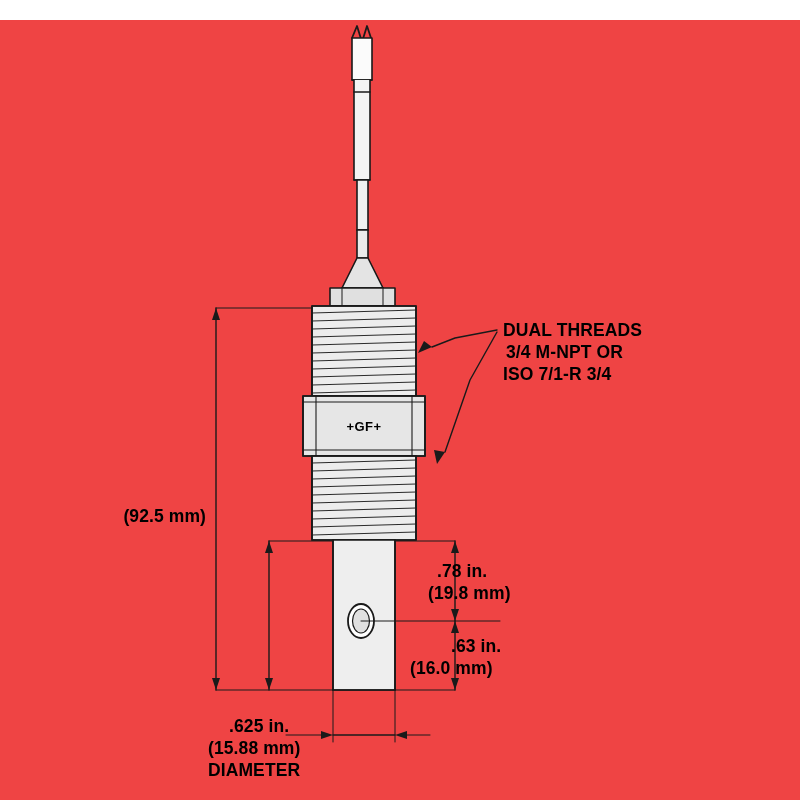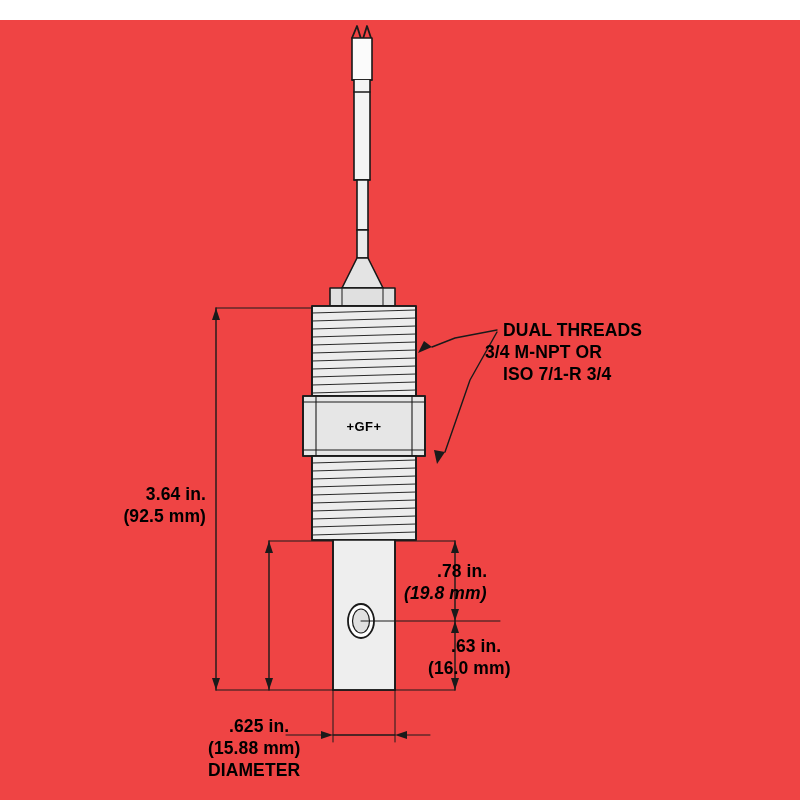--- a/index.html
+++ b/index.html
@@ -180,32 +180,31 @@
         <path d="M497 310 L455 318 L432 327"></path>
         <path d="M432 327 L418 333 L424 321 Z" fill="#1a1a1a" stroke="none"></path>
         <path d="M497 312 L470 360 L445 432"></path>
         <path d="M445 432 L437 444 L434 430 Z" fill="#1a1a1a" stroke="none"></path>
       </g>
 
     </g>
   </svg>
 
   <div class="txt t-callout" style="left:503px; top:300px;">DUAL THREADS</div>
-  <div class="txt t-callout" style="left:485px; top:322px;">3/4 M-NPT OR</div>
+  <div class="txt t-callout" style="left:506px; top:322px;">3/4 M-NPT OR</div>
   <div class="txt t-callout" style="left:503px; top:344px;">ISO 7/1-R 3/4</div>
 
-  <div class="txt t-dim right" style="left:84px; top:464px; width:122px;">3.64 in.</div>
   <div class="txt t-dim right" style="left:84px; top:486px; width:122px;">(92.5 mm)</div>
 
 
   <div class="txt t-dim" style="left:437px; top:541px;text-align:right;">.78 in.</div>
-  <div class="txt t-dim" style="left:404px; top:563px;font-style:italic;">(19.8 mm)</div>
+  <div class="txt t-dim" style="left:428px; top:563px;">(19.8 mm)</div>
 
   <div class="txt t-dim" style="left:451px; top:616px;">.63 in.</div>
-  <div class="txt t-dim" style="left:428px; top:638px;">(16.0 mm)</div>
+  <div class="txt t-dim" style="left:410px; top:638px;">(16.0 mm)</div>
 
   <div class="txt t-dim" style="left:229px; top:696px;">.625 in.</div>
   <div class="txt t-dim" style="left:208px; top:718px;">(15.88 mm)</div>
   <div class="txt t-dim" style="left:208px; top:740px;">DIAMETER</div>
 
   <div class="txt t-brand center" style="left:324px; top:399px; width:80px;">+GF+</div>
 
 </div>
 
 </body></html>

